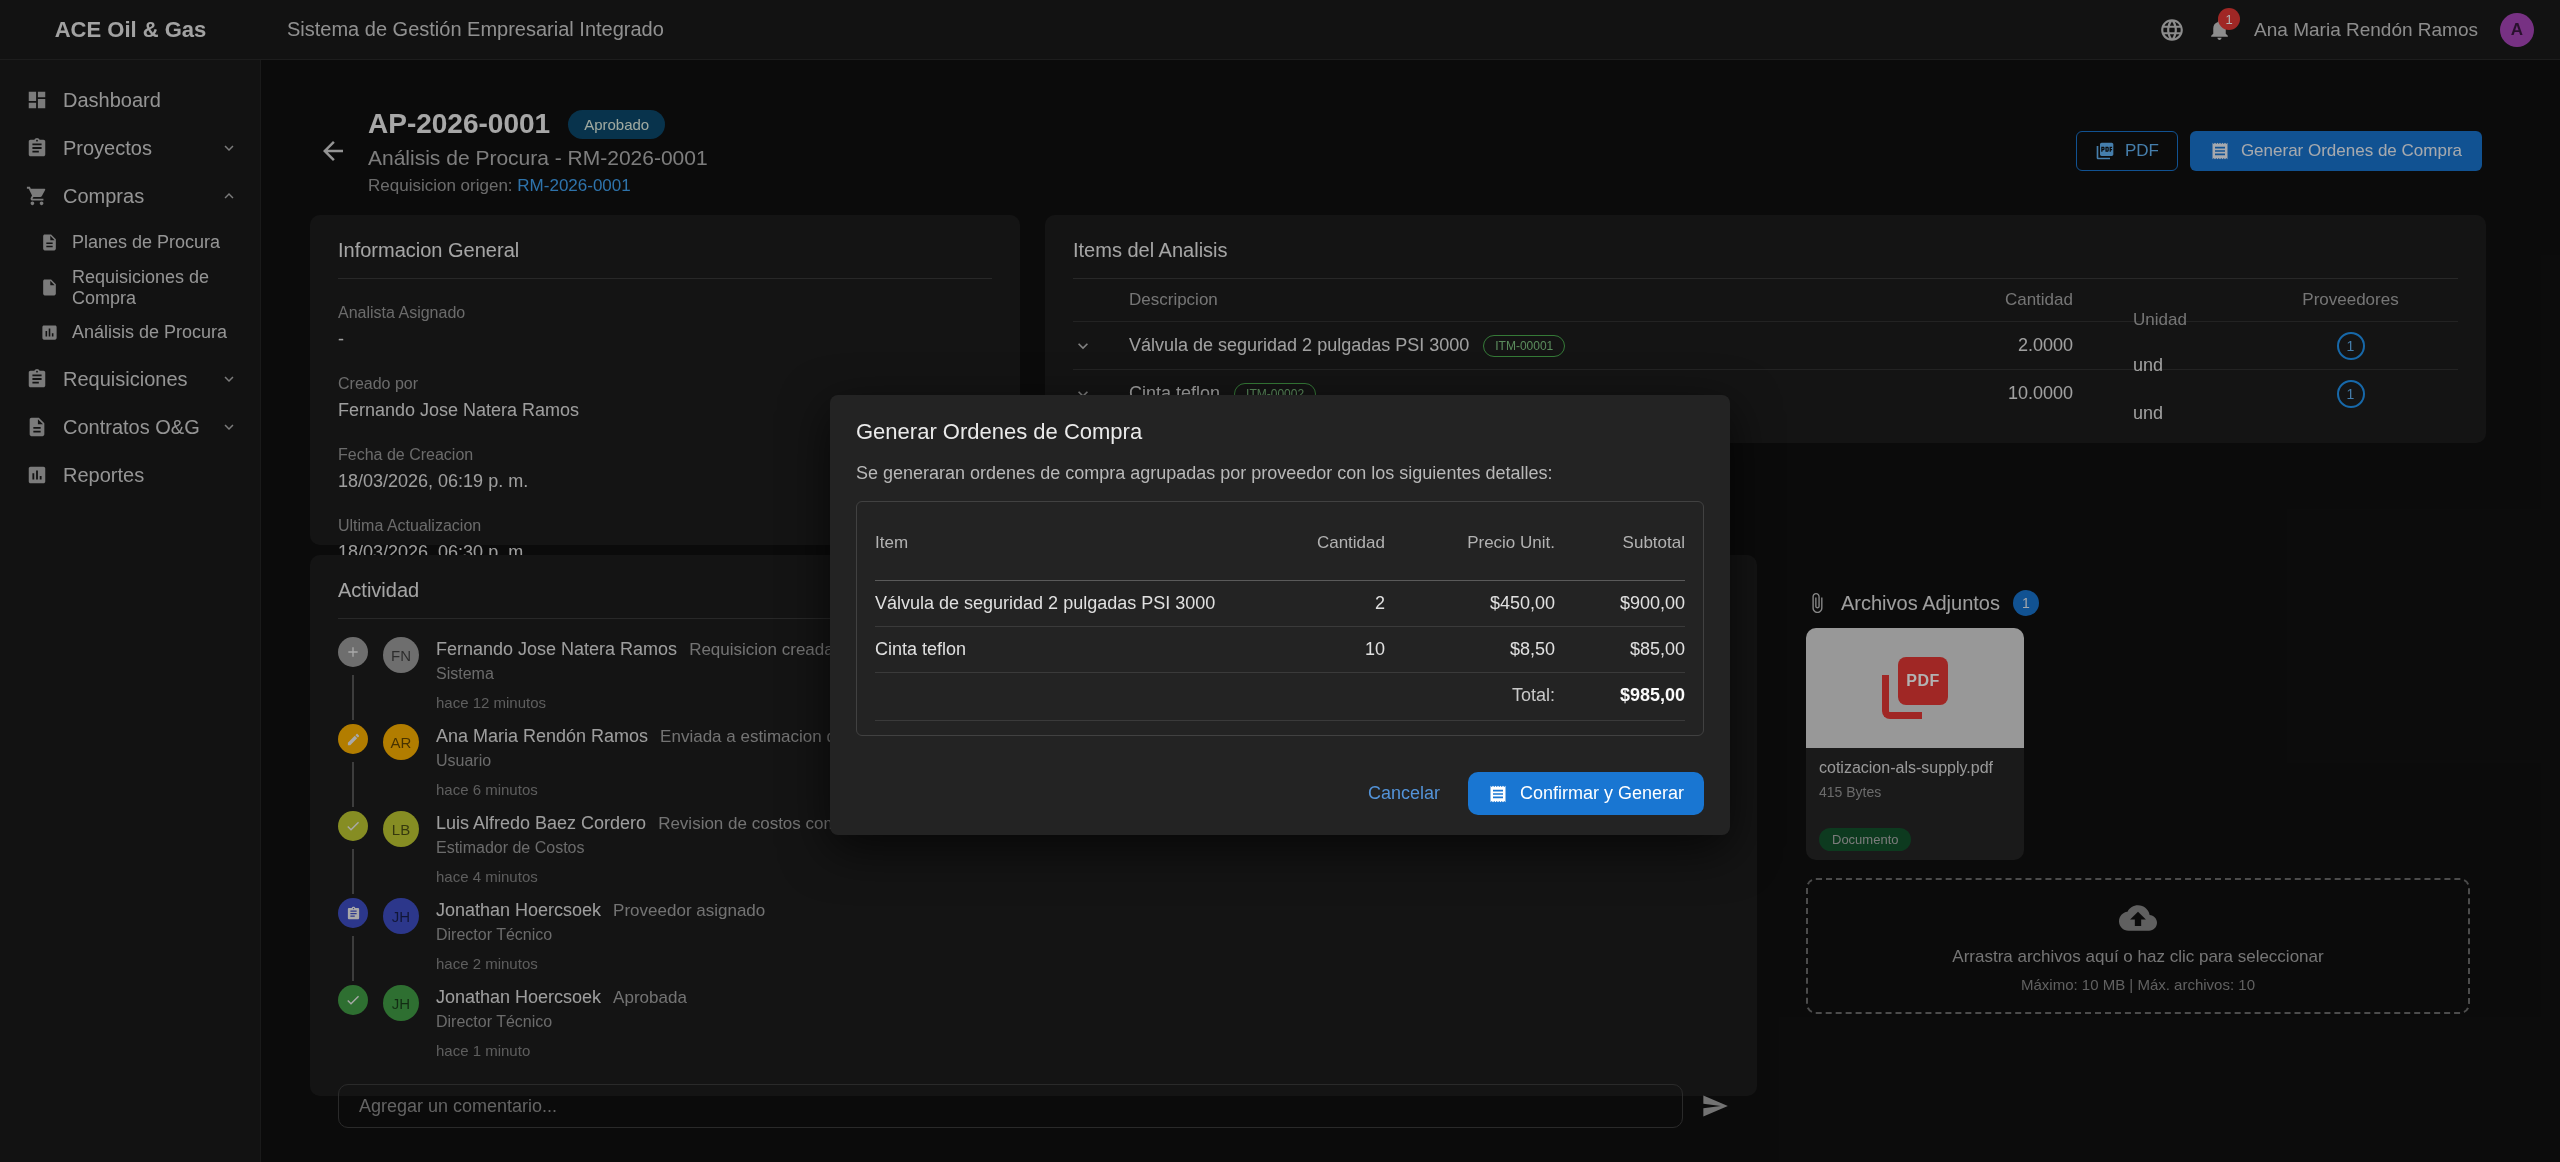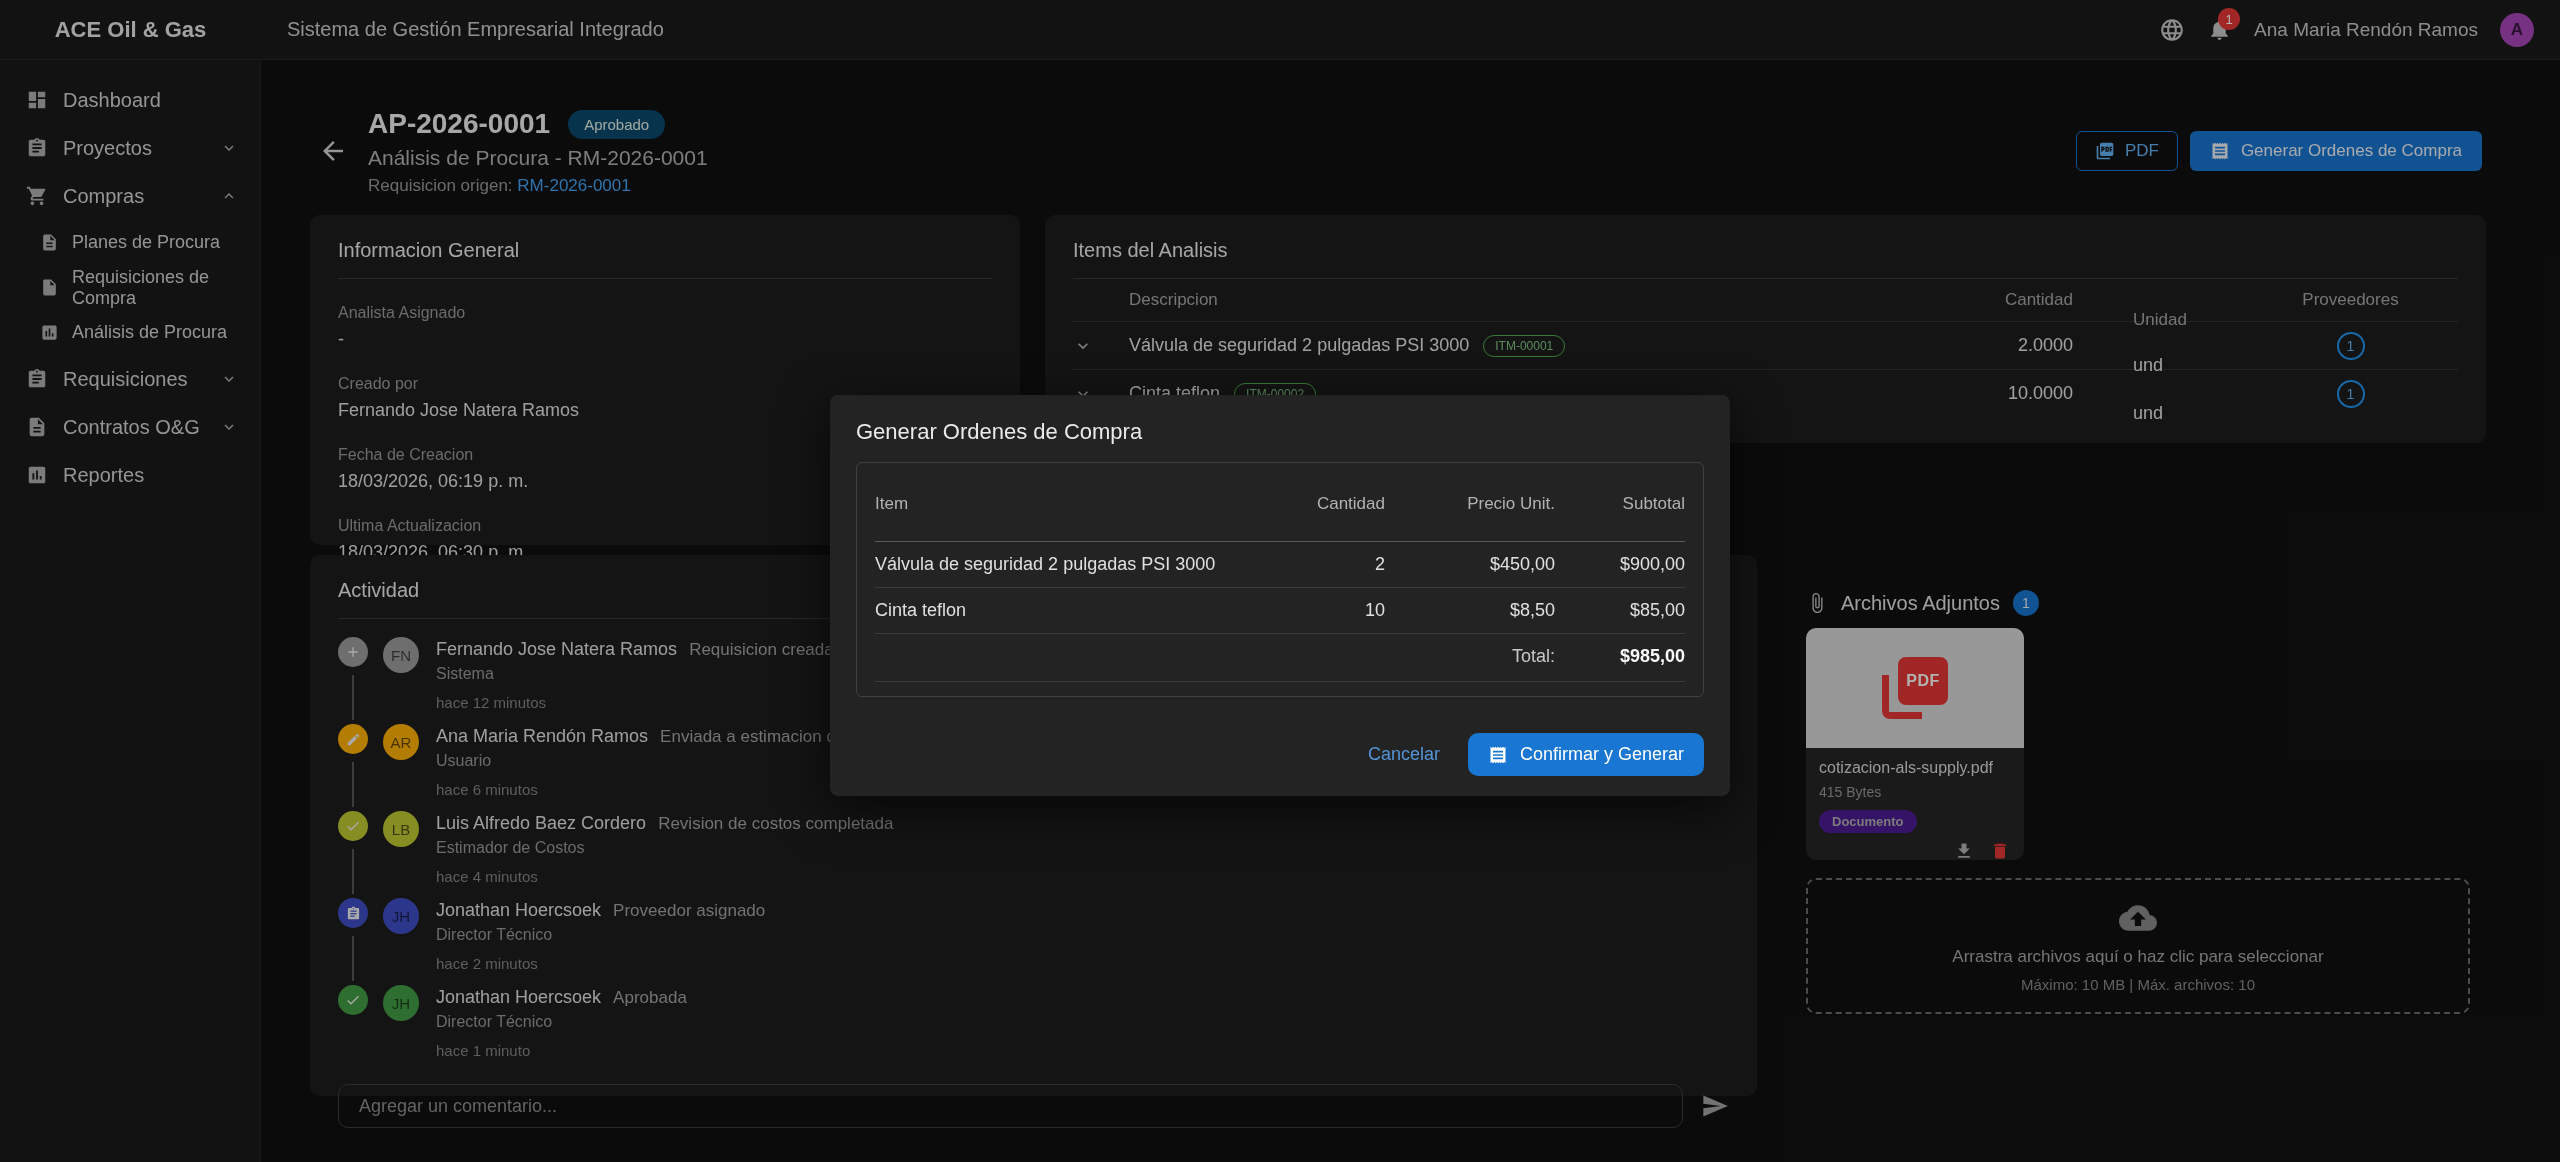--- a/index.html
+++ b/index.html
@@ -85,21 +85,21 @@
   .attach-title { font-size:20px; color:#e2e2e2; }
   .attach-count { width:26px; height:26px; border-radius:50%; background:#1976d2; color:#e8eff7; font-size:14px; display:flex; align-items:center; justify-content:center; }
   .file-card { position:absolute; left:1545px; top:568px; width:218px; height:232px; background:#262626; border-radius:10px; overflow:hidden; }
   .file-preview { height:120px; background:#dadada; display:flex; align-items:center; justify-content:center; }
   .pdfmark { position:relative; width:66px; height:62px; }
   .pdfmark .backL { position:absolute; left:0; bottom:0; width:40px; height:44px; border-left:7px solid #e53935; border-bottom:7px solid #e53935; border-bottom-left-radius:8px; }
   .pdfmark .frontSq { position:absolute; right:0; top:0; width:50px; height:48px; background:#e53935; border-radius:8px; color:#fff; font-weight:bold; font-size:16px; display:flex; align-items:center; justify-content:center; letter-spacing:0.5px; }
   .file-meta { padding:11px 13px 0 13px; }
   .file-name { font-size:16px; color:#dcdcdc; white-space:nowrap; }
   .file-size { font-size:14px; color:#9a9a9a; margin-top:7px; }
-  .type-pill { display:inline-block; background:#4c1d95; color:#b0b0b0; font-size:13px; padding:4px 13px; border-radius:13px; margin-top:10px;font-weight:bold; }
+  .type-pill { display:inline-block; background:#14532d; color:#b0b0b0; font-size:13px; padding:4px 13px; border-radius:13px; margin-top:28px; }
   .file-actions { display:flex; justify-content:flex-end; gap:16px; padding:8px 14px 0 0; }
   .fa-btn { background:none; border:none; cursor:pointer; display:flex; }
   .dl { color:#b5b5b5; } .tr { color:#e53935; }
   .dropzone { position:absolute; left:1545px; top:818px; width:664px; height:136px; border:2px dashed #6e6e6e; border-radius:10px; display:flex; flex-direction:column; align-items:center; justify-content:center; cursor:pointer; }
   .dz-icon { color:#8a8a8a; }
   .dz-line1 { font-size:17px; color:#a8a8a8; margin-top:10px; }
   .dz-line2 { font-size:15px; color:#8a8a8a; margin-top:9px; }
   
   .overlay { position:absolute; inset:0; background:rgba(0,0,0,0.30); z-index:10; }
   .modal { position:absolute; left:830px; top:395px; width:900px; z-index:11; background:#232323; border-radius:8px; box-shadow:0 14px 48px rgba(0,0,0,0.65); padding:24px 26px 20px 26px; }
@@ -496,20 +496,21 @@
       <div class="dz-line1">Arrastra archivos aquí o haz clic para seleccionar</div>
       <div class="dz-line2">Máximo: 10 MB | Máx. archivos: 10</div>
     </div>
 
   </main>
 
   <div class="overlay"></div>
 
   <div class="modal">
     <div class="modal-title">Generar Ordenes de Compra</div>
+    <div class="modal-desc">Se generaran ordenes de compra agrupadas por proveedor con los siguientes detalles:</div>
 
     <div class="prov-box">
       <div class="mtbl">
         <div class="mtbl-head">
           <span class="mcol-item">Item</span>
           <span class="mcol-qty">Cantidad</span>
           <span class="mcol-price">Precio Unit.</span>
           <span class="mcol-sub">Subtotal</span>
         </div>
         <div class="mtbl-row">

